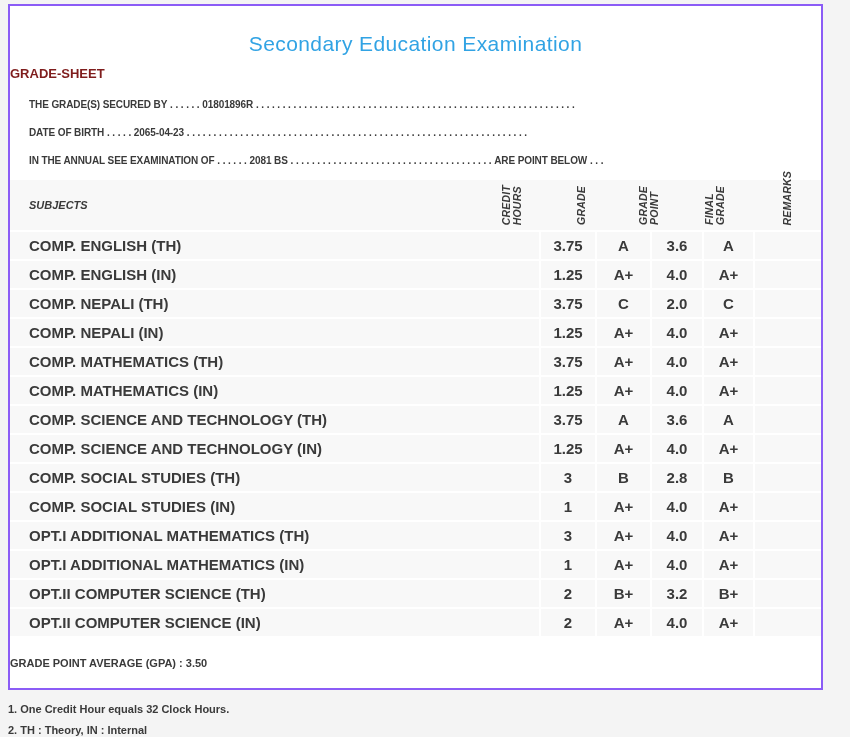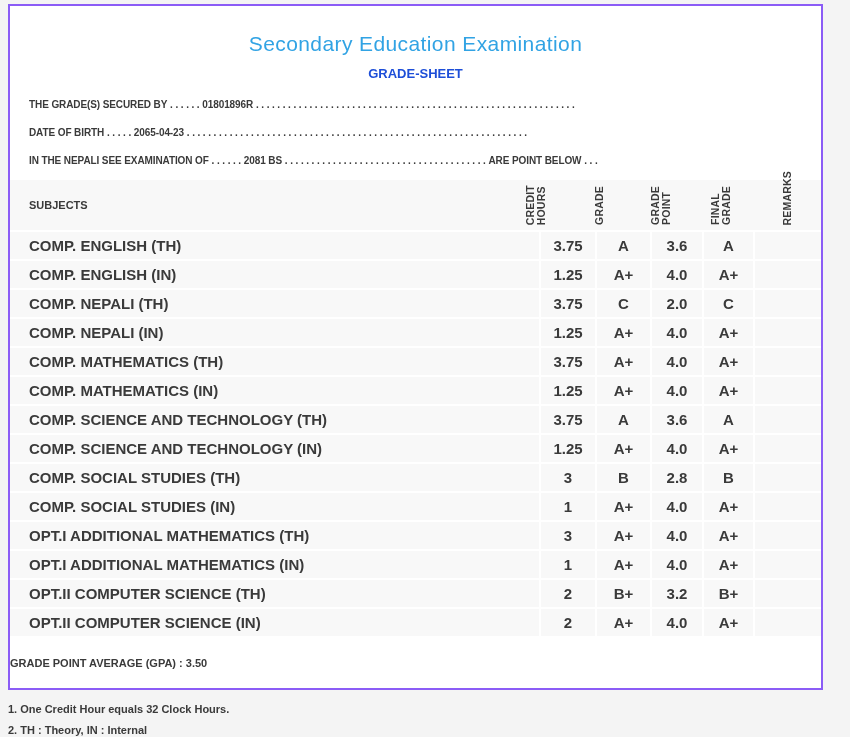--- a/index.html
+++ b/index.html
@@ -21,38 +21,38 @@
   .title {
     text-align: center;
     margin-top: 26px;
     font-size: 21px;
     font-weight: 400;
     color: #31a3e4;
     letter-spacing: 0.4px;
     line-height: 24px;
   }
   .subtitle {
-    text-align: center;
     margin-top: 10px;
     font-size: 13px;
     font-weight: 700;
-    color: #1d4ed8;
+    color: #7f1d1d;
     line-height: 15px;
   }
   .info { margin: 10px 10px 0 19px; font-size: 10px; font-weight: 700; }
   .info-line { line-height: 28px; white-space: nowrap; overflow: hidden; }
   .info-line span { letter-spacing: -0.1px; }
 
   .thead {
     display: flex;
-    gap: 10px;
+    gap: 16px;
     height: 50px;
     background: #f8f8f8;
     margin-top: 5px;
     position: relative;
+    font-style: italic;
   }
   .h-subjects { flex: 1; display: flex; align-items: center; padding-left: 19px;
                 font-size: 11px; font-weight: 700; }
   .hcol { position: relative; }
   .w-credit  { width: 54px; }
   .w-grade   { width: 53px; }
   .w-gpoint  { width: 50px; }
   .w-fgrade  { width: 49px; }
   .w-remarks { width: 66px; }
   .rot {
@@ -101,21 +101,21 @@
       <span>01801896R</span>
       <span>. . . . . . . . . . . . . . . . . . . . . . . . . . . . . . . . . . . . . . . . . . . . . . . . . . . . . . . . . . . .</span>
     </div>
     <div class="info-line">
       <span>DATE OF BIRTH</span>
       <span>. . . . .</span>
       <span>2065-04-23</span>
       <span>. . . . . . . . . . . . . . . . . . . . . . . . . . . . . . . . . . . . . . . . . . . . . . . . . . . . . . . . . . . . . . . .</span>
     </div>
     <div class="info-line">
-      <span>IN THE NEPALI SEE EXAMINATION OF</span>
+      <span>IN THE ANNUAL SEE EXAMINATION OF</span>
       <span>. . . . . .</span>
       <span>2081 BS</span>
       <span>. . . . . . . . . . . . . . . . . . . . . . . . . . . . . . . . . . . . . .</span>
       <span>ARE POINT BELOW</span>
       <span>. . .</span>
     </div>
   </div>
 
   <div class="thead">
     <div class="h-subjects">SUBJECTS</div>

